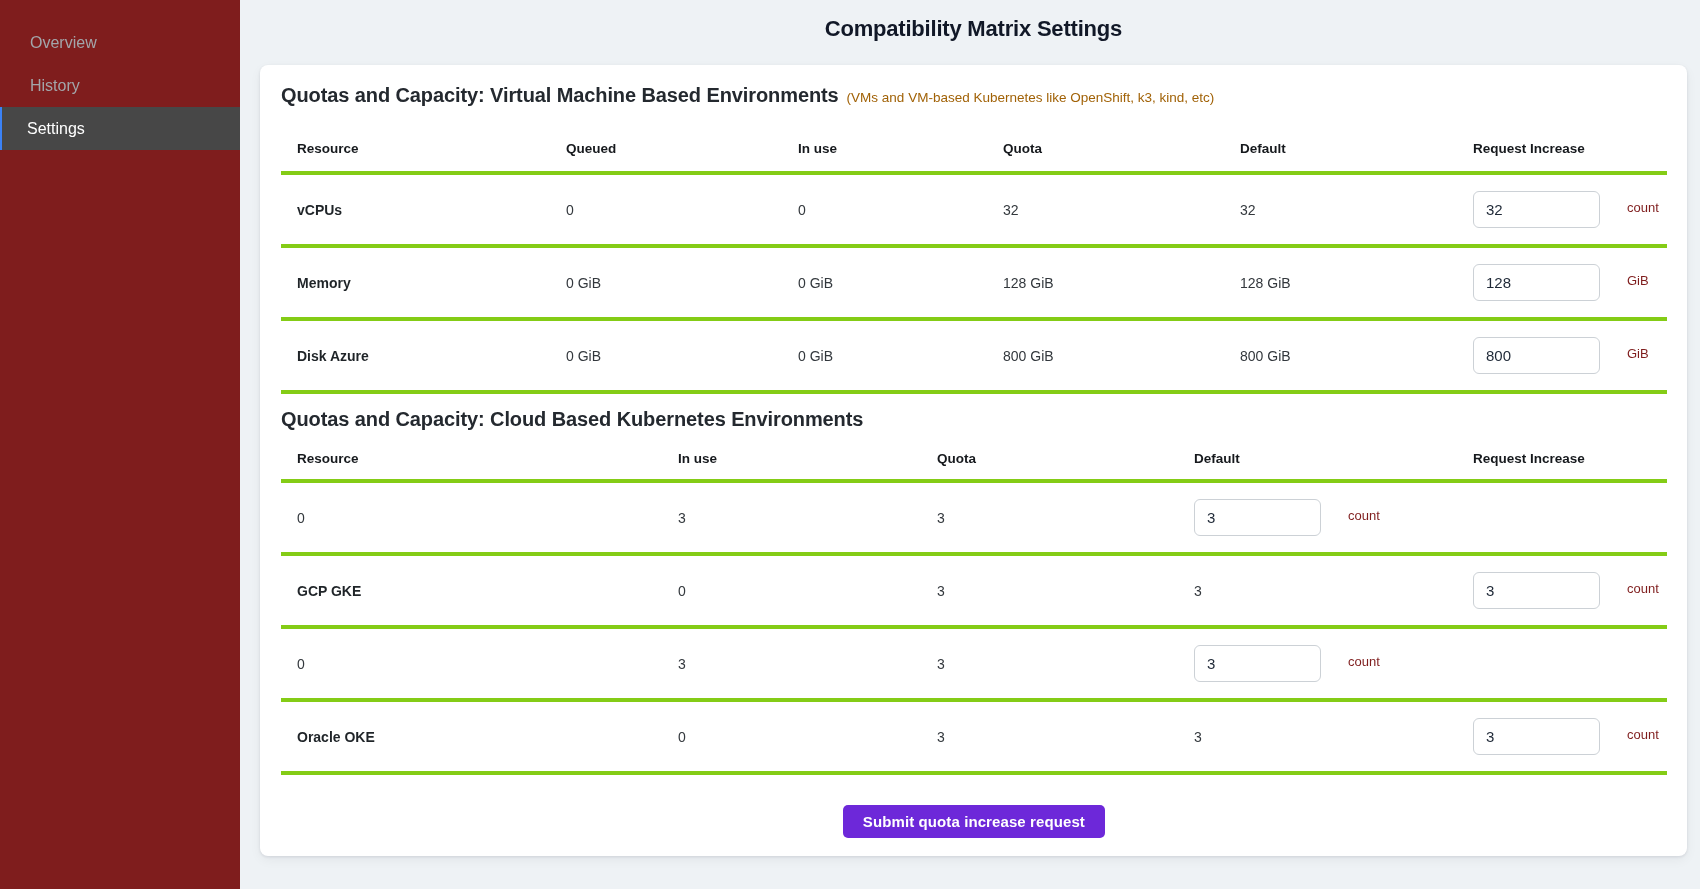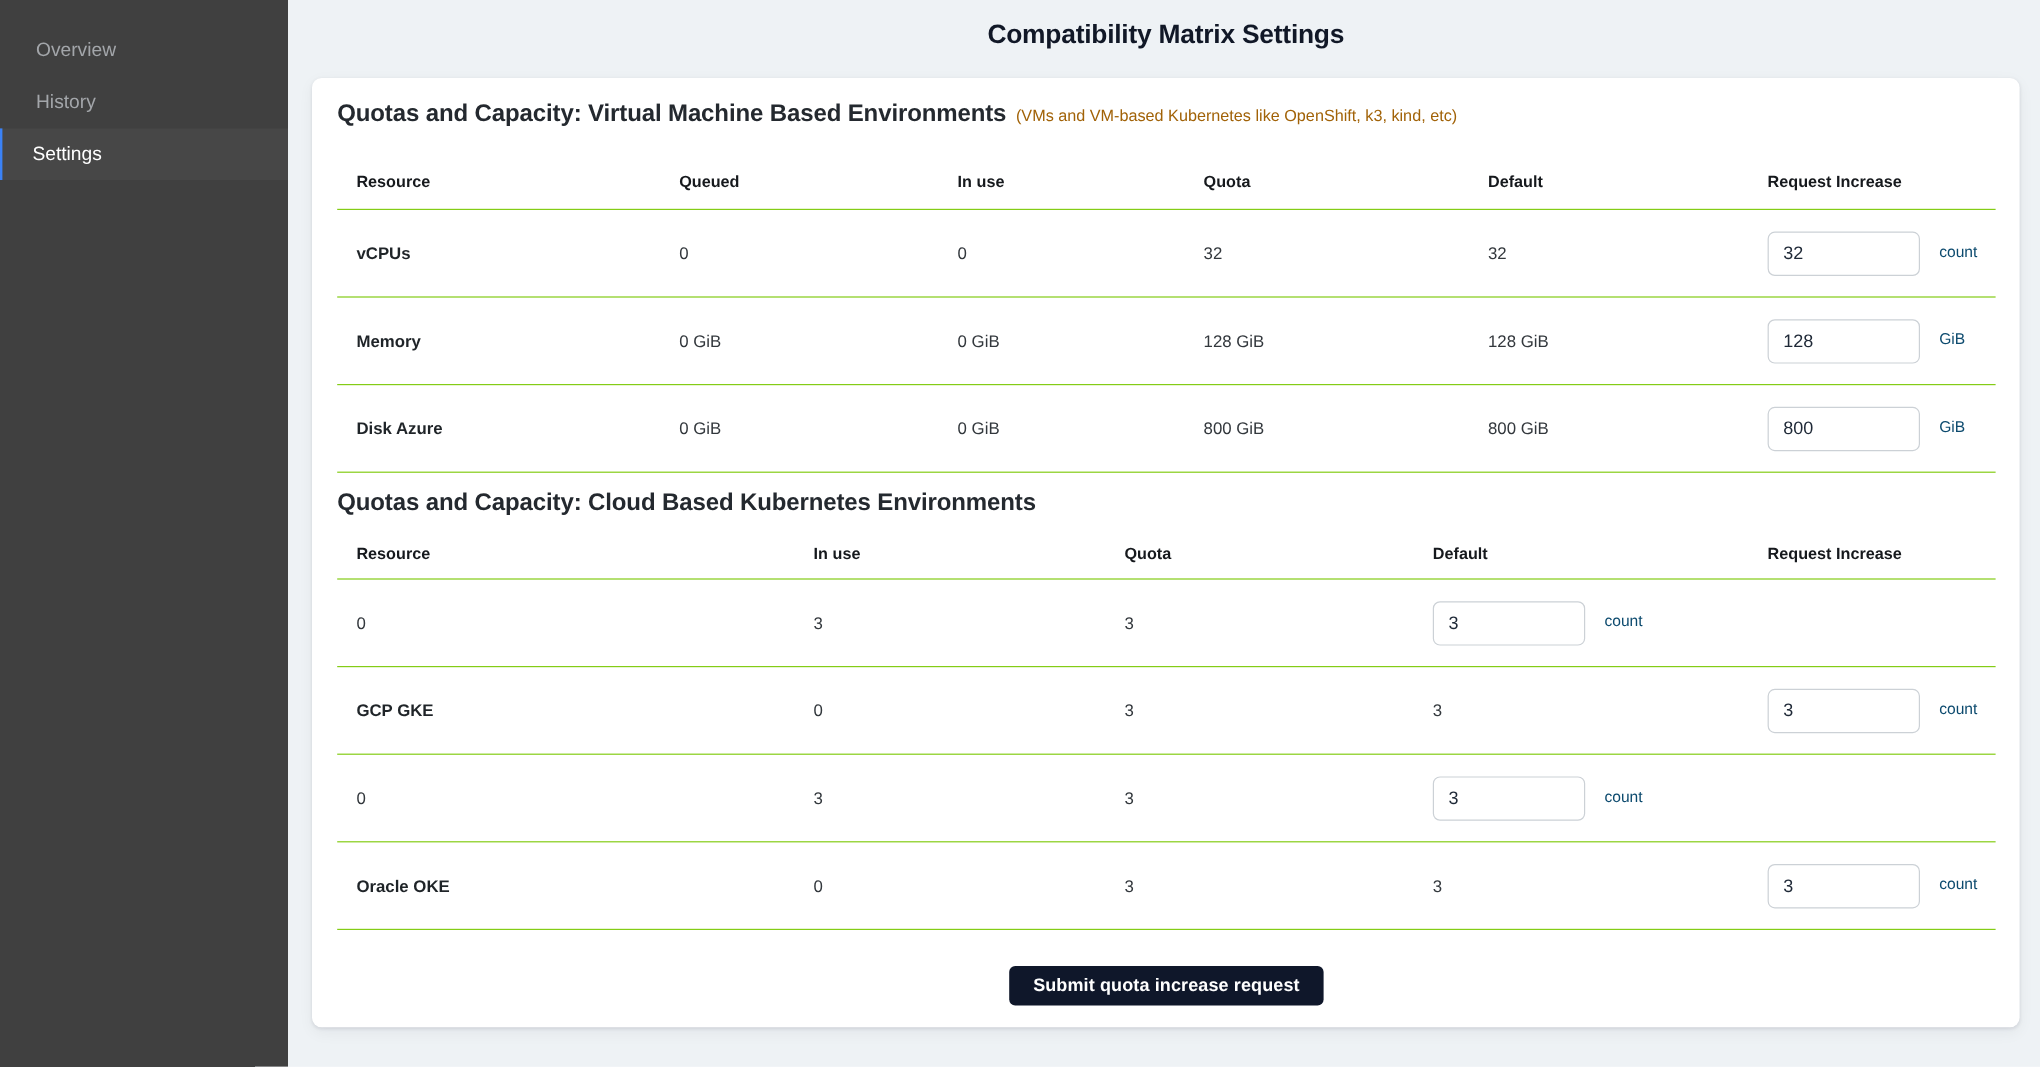--- a/index.html
+++ b/index.html
@@ -10,21 +10,21 @@
     color: #1f2937;
     display: flex;
     overflow: hidden;
   }
 
   
   .sidebar {
     width: 240px;
     min-width: 240px;
     height: 100%;
-    background: #404040;
+    background: #7f1d1d;
     padding-top: 21px;
   }
   .nav-item {
     height: 43px;
     display: flex;
     align-items: center;
     padding-left: 30px;
     font-size: 16px;
     color: #a3a6aa;
     cursor: pointer;
@@ -66,21 +66,21 @@
     line-height: 20px;
   }
   .section-heading .subtitle {
     font-size: 13.5px;
     color: #a16207;
     font-weight: 400;
   }
   .section-heading.second { margin-top: 15px; }
 
   
-  .grid-head, .grid-row { display: grid; border-bottom: 1px solid #84cc16; }
+  .grid-head, .grid-row { display: grid; border-bottom: 4px solid #84cc16; }
   .t1 .grid-head, .t1 .grid-row { grid-template-columns: 285px 232px 205px 237px 233px 1fr; }
   .t2 .grid-head, .t2 .grid-row { grid-template-columns: 397px 259px 257px 279px 1fr; }
 
   .grid-head {
     height: 70px;
     align-items: end;
     padding-bottom: 15px;
   }
   .t2 .grid-head { height: 54px; padding-bottom: 13px; }
   .grid-head .cell {
@@ -104,35 +104,35 @@
     border: 1px solid #ccd1d6;
     border-radius: 6px;
     padding: 0 12px;
     font-size: 15px;
     color: #1f2937;
     font-family: "Liberation Sans", sans-serif;
     background: #ffffff;
     outline: none;
   }
   .unit-label {
-    margin-left: 16px;
+    margin-left: 27px;
     font-size: 13px;
-    color: #0c4a6e;
+    color: #7f1d1d;
     position: relative;
     top: -2px;
   }
 
   
   .button-row {
     margin-top: 30px;
     display: flex;
     justify-content: center;
   }
   .submit-btn {
-    background: #0f172a;
+    background: #6d28d9;
     color: #ffffff;
     border: none;
     border-radius: 5px;
     height: 33px;
     padding: 0 20px;
     font-size: 15px;
     font-weight: 700;
     font-family: "Liberation Sans", sans-serif;
     cursor: pointer;
     letter-spacing: 0.1px;

